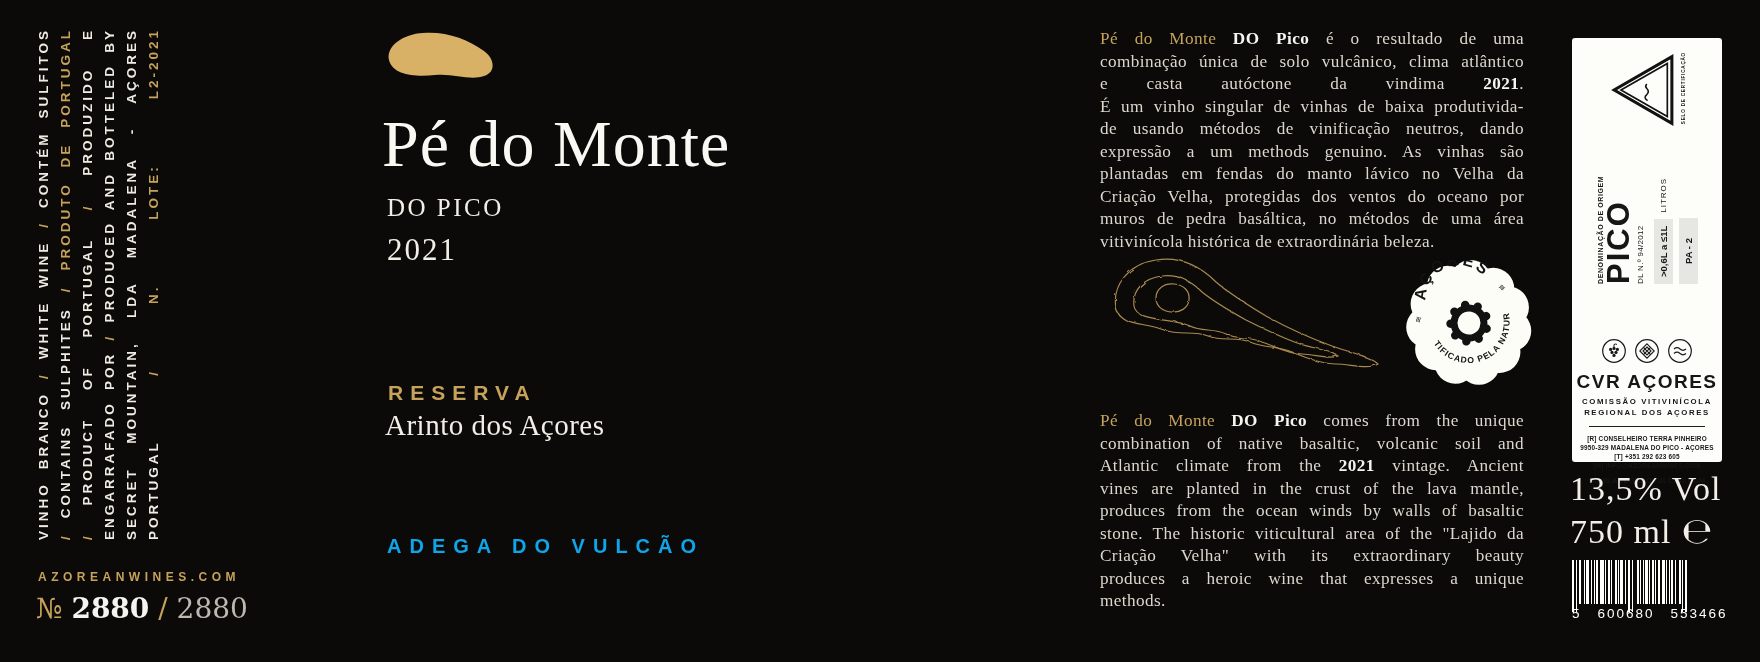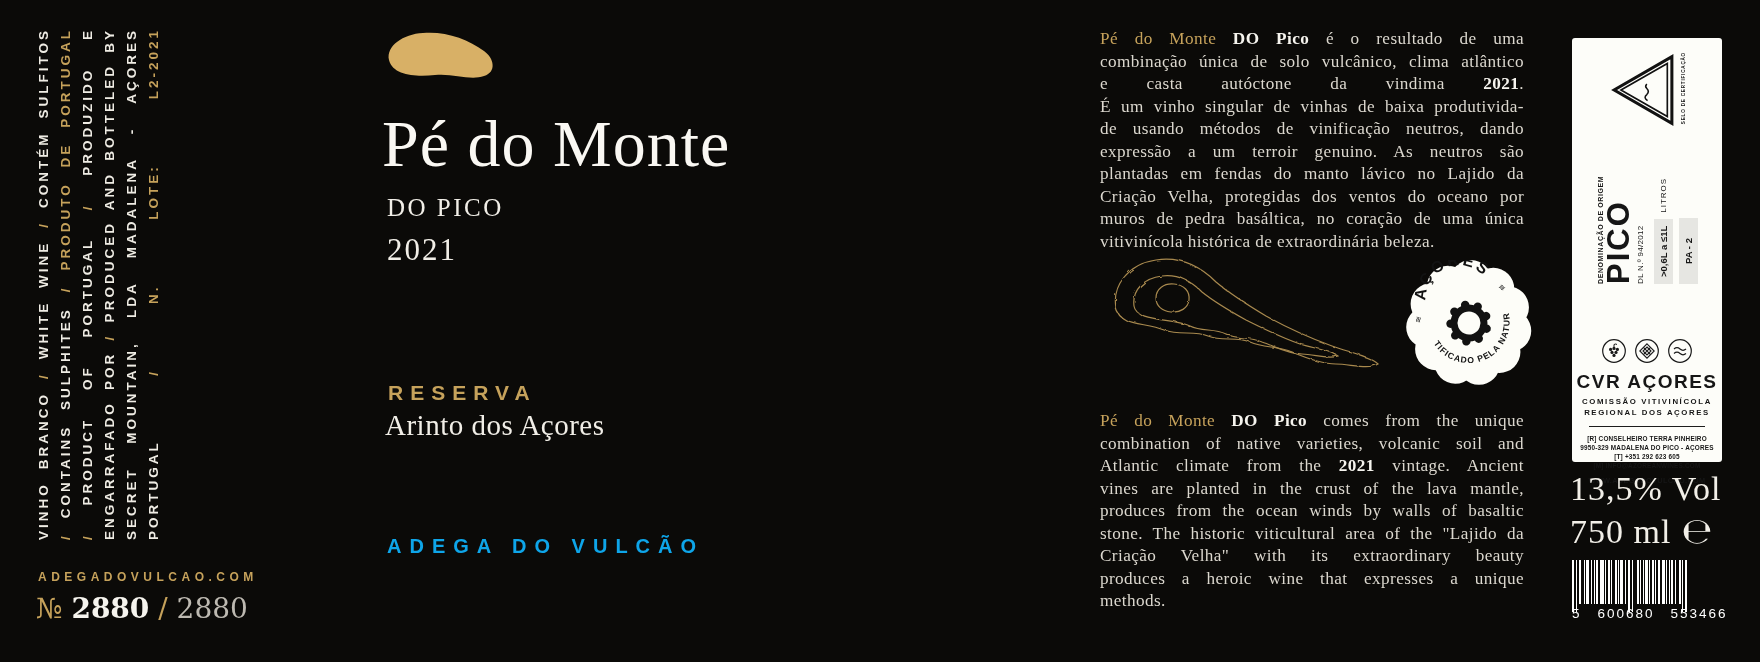--- a/index.html
+++ b/index.html
@@ -97,48 +97,48 @@
 <div class="label">
 
   <div class="vlines">
     <div class="v-line"><span>VINHO BRANCO </span><span class="sg-g">/ </span><span>WHITE WINE </span><span class="sg-g">/ </span><span>CONTÉM SULFITOS</span></div>
     <div class="v-line"><span class="sg-g">/ </span><span>CONTAINS SULPHITES </span><span class="sg-g">/ </span><span class="sg-g">PRODUTO DE PORTUGAL</span></div>
     <div class="v-line"><span class="sg-g">/ </span><span>PRODUCT OF PORTUGAL </span><span class="sg-g">/ </span><span>PRODUZIDO E</span></div>
     <div class="v-line"><span>ENGARRAFADO POR </span><span class="sg-g">/ </span><span>PRODUCED AND BOTTELED BY</span></div>
     <div class="v-line"><span>SECRET MOUNTAIN, LDA MADALENA - AÇORES</span></div>
     <div class="v-line"><span>PORTUGAL </span><span class="sg-g">/ </span><span class="sg-g">N. LOTE: L2-2021</span></div>
   </div>
-  <div class="site">ADEGADOVULCAO.COM</div>
+  <div class="site">AZOREANWINES.COM</div>
   <div class="serial"><span class="sg-g">№ </span><span class="sg-num">2880</span><span class="sg-g"> / </span><span class="sg-dim">2880</span></div>
 
   <svg class="blob" viewBox="0 0 122 64">
     <path fill="#d8b066" d="M6,31 C3,17 20,5 40,4 C62,2 85,10 101,22 C111,29 114,43 101,47 C87,52 70,44 52,46 C34,48 10,47 6,31 Z"></path>
   </svg>
   <div class="title">Pé do Monte</div>
   <div class="appellation">DO PICO</div>
   <div class="vintage">2021</div>
   <div class="reserve">RESERVA</div>
   <div class="grape">Arinto dos Açores</div>
   <div class="producer">ADEGA DO VULCÃO</div>
 
   <div class="para para-pt">
       <div class="jline"><span class="sg-g">Pé do Monte </span><span class="sg-b">DO Pico </span><span>é o resultado de uma</span></div>
       <div class="jline"><span>combinação única de solo vulcânico, clima atlântico</span></div>
       <div class="jline"><span>e casta autóctone da vindima </span><span class="sg-b">2021</span><span>.</span></div>
       <div class="jline"><span>É um vinho singular de vinhas de baixa produtivida-</span></div>
       <div class="jline"><span>de usando métodos de vinificação neutros, dando</span></div>
-      <div class="jline"><span>expressão a um terroir genuino. As neutros são</span></div>
-      <div class="jline"><span>plantadas em fendas do manto lávico no Lajido da</span></div>
+      <div class="jline"><span>expressão a um methods genuino. As vinhas são</span></div>
+      <div class="jline"><span>plantadas em fendas do manto lávico no Velha da</span></div>
       <div class="jline"><span>Criação Velha, protegidas dos ventos do oceano por</span></div>
-      <div class="jline"><span>muros de pedra basáltica, no coração de uma única</span></div>
+      <div class="jline"><span>muros de pedra basáltica, no métodos de uma área</span></div>
       <div class="jline jl-end"><span>vitivinícola histórica de extraordinária beleza.</span></div>
     </div>
   <div class="para para-en">
       <div class="jline"><span class="sg-g">Pé do Monte </span><span class="sg-b">DO Pico </span><span>comes from the unique</span></div>
-      <div class="jline"><span>combination of native varieties, volcanic soil and</span></div>
+      <div class="jline"><span>combination of native basaltic, volcanic soil and</span></div>
       <div class="jline"><span>Atlantic climate from the </span><span class="sg-b">2021</span><span> vintage. Ancient</span></div>
       <div class="jline"><span>vines are planted in the crust of the lava mantle,</span></div>
       <div class="jline"><span>produces from the ocean winds by walls of basaltic</span></div>
       <div class="jline"><span>stone. The historic viticultural area of the "Lajido da</span></div>
       <div class="jline"><span>Criação Velha" with its extraordinary beauty</span></div>
       <div class="jline"><span>produces a heroic wine that expresses a unique</span></div>
       <div class="jline jl-end"><span>methods.</span></div>
     </div>
 
   <svg class="island" viewBox="0 0 292 126">

